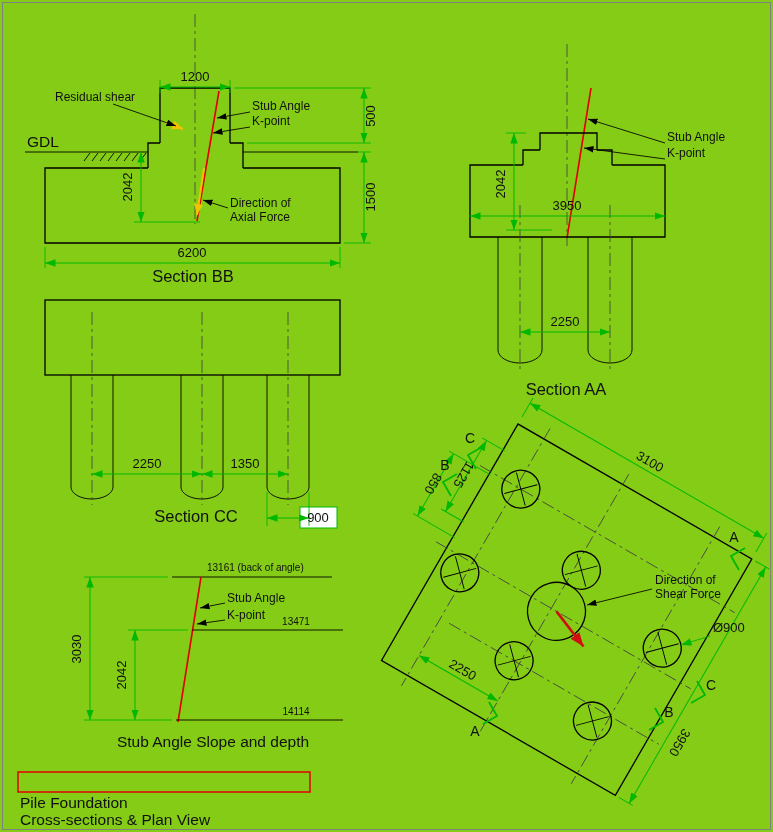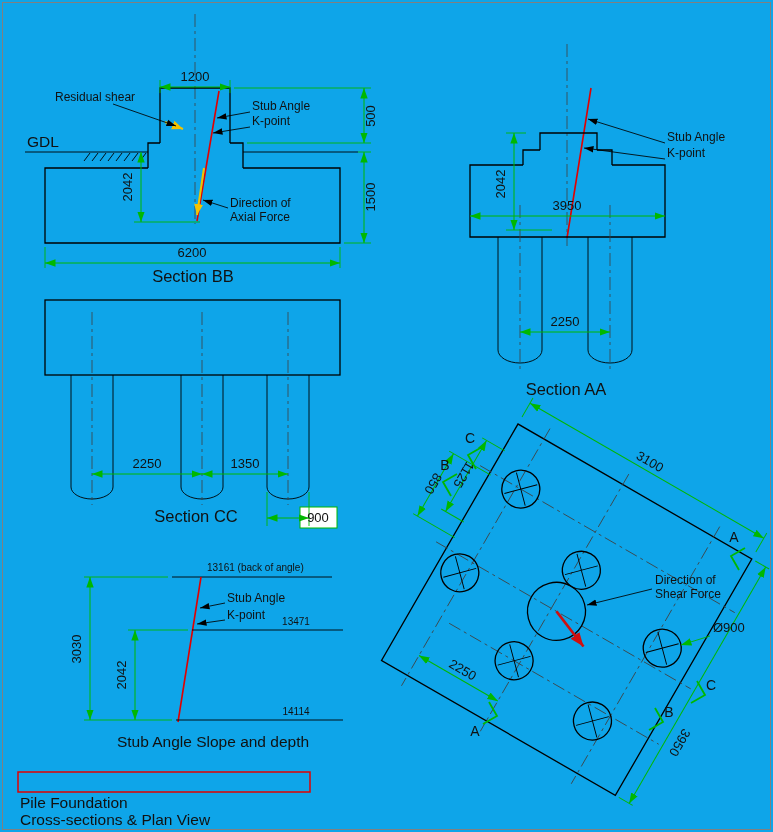--- a/index.html
+++ b/index.html
@@ -1,16 +1,16 @@
 <!DOCTYPE html>
 <html><head>
 <meta charset="utf-8">
 <style>
   html,body{margin:0;padding:0;background:#fff;}
-  #sheet{position:relative;width:773px;height:832px;background:#0ea5e9;overflow:hidden;}
+  #sheet{position:relative;width:773px;height:832px;background:#84cc16;overflow:hidden;}
   svg{display:block;}
   .ol{stroke:#000;stroke-width:1.3;fill:none}
   .thin{stroke:#000;stroke-width:0.9;fill:none}
   .cl{stroke:#404040;stroke-width:0.8;fill:none;stroke-dasharray:13 4 3 4}
   .dim{stroke:#00b800;stroke-width:1;fill:none}
   .ext{stroke:#00b800;stroke-width:0.9;fill:none}
   .ldr{stroke:#000;stroke-width:0.85;fill:none}
   .red{stroke:#e10000;stroke-width:1.6;fill:none}
   .redthick{stroke:#cf1010;stroke-width:2.6;fill:none}
   .yel{stroke:#f2c400;stroke-width:2;fill:none}

